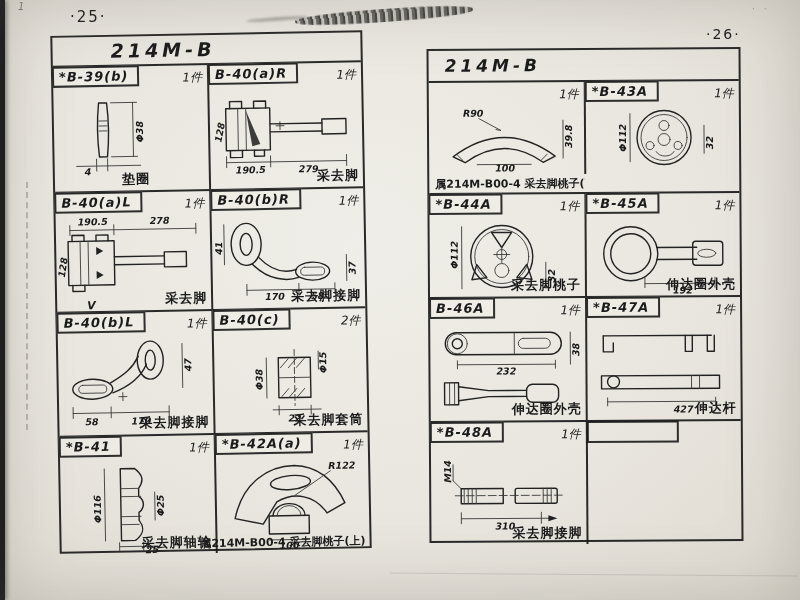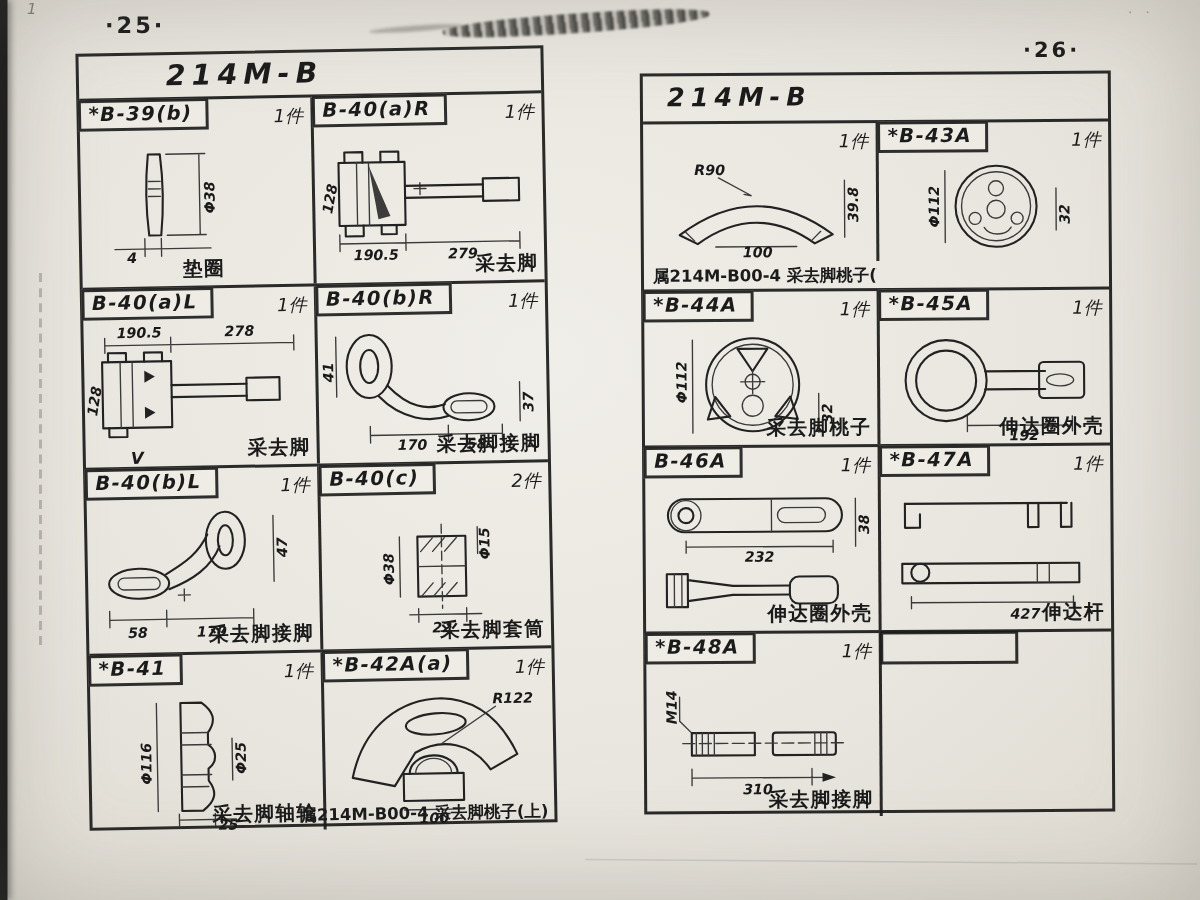--- a/index.html
+++ b/index.html
@@ -15,23 +15,23 @@
     background:repeating-linear-gradient(86deg, rgba(25,25,22,.8) 0 2px, rgba(95,92,84,.25) 2px 5px, rgba(30,30,28,.65) 5px 8px);
     transform:rotate(-4deg);filter:blur(.6px);}
   .smudge2{position:absolute;left:246px;top:17px;width:62px;height:4px;background:rgba(70,68,60,.35);
     transform:rotate(-4deg);filter:blur(1px);border-radius:50%;}
   .corner-mark{position:absolute;left:18px;top:1px;font-size:10px;font-style:italic;color:rgba(40,40,40,.55);}
   .dots-tr{position:absolute;left:752px;top:4px;font-size:9px;color:rgba(50,50,50,.4);letter-spacing:3px;}
   .binding-dots{position:absolute;left:26px;top:182px;height:248px;width:0;
     border-left:2px dashed rgba(45,45,42,.26);}
   .bline{position:absolute;left:390px;top:574px;width:408px;height:1px;background:rgba(40,40,40,.12);transform:rotate(.4deg);}
 
-  .pageno{position:absolute;color:#1b1b1b;font-weight:bold;letter-spacing:2px;text-align:center;}
+  .pageno{position:absolute;color:#1b1b1b;font-weight:normal;letter-spacing:2px;text-align:center;}
   .pageno.left{left:70px;top:8px;font-size:15px;}
-  .pageno.right{left:682px;top:26px;font-size:14px;}
+  .pageno.right{left:706px;top:26px;font-size:14px;}
 
   .ptable{position:absolute;border:2.2px solid rgba(25,25,25,.92);color:#1b1b1b;}
   .ltable{left:55px;top:33px;width:312px;height:518px;transform:rotate(-1.05deg);}
   .rtable{left:428px;top:48px;width:314px;height:494px;transform:rotate(-0.35deg);}
 
   .hdr{display:flex;align-items:center;border-bottom:2.2px solid rgba(25,25,25,.92);}
   .ltable .hdr{height:30px;}
   .rtable .hdr{height:32px;}
   .title{font-style:italic;font-size:19px;letter-spacing:4px;font-weight:bold;}
   .ltable .title{margin-left:58px;}

